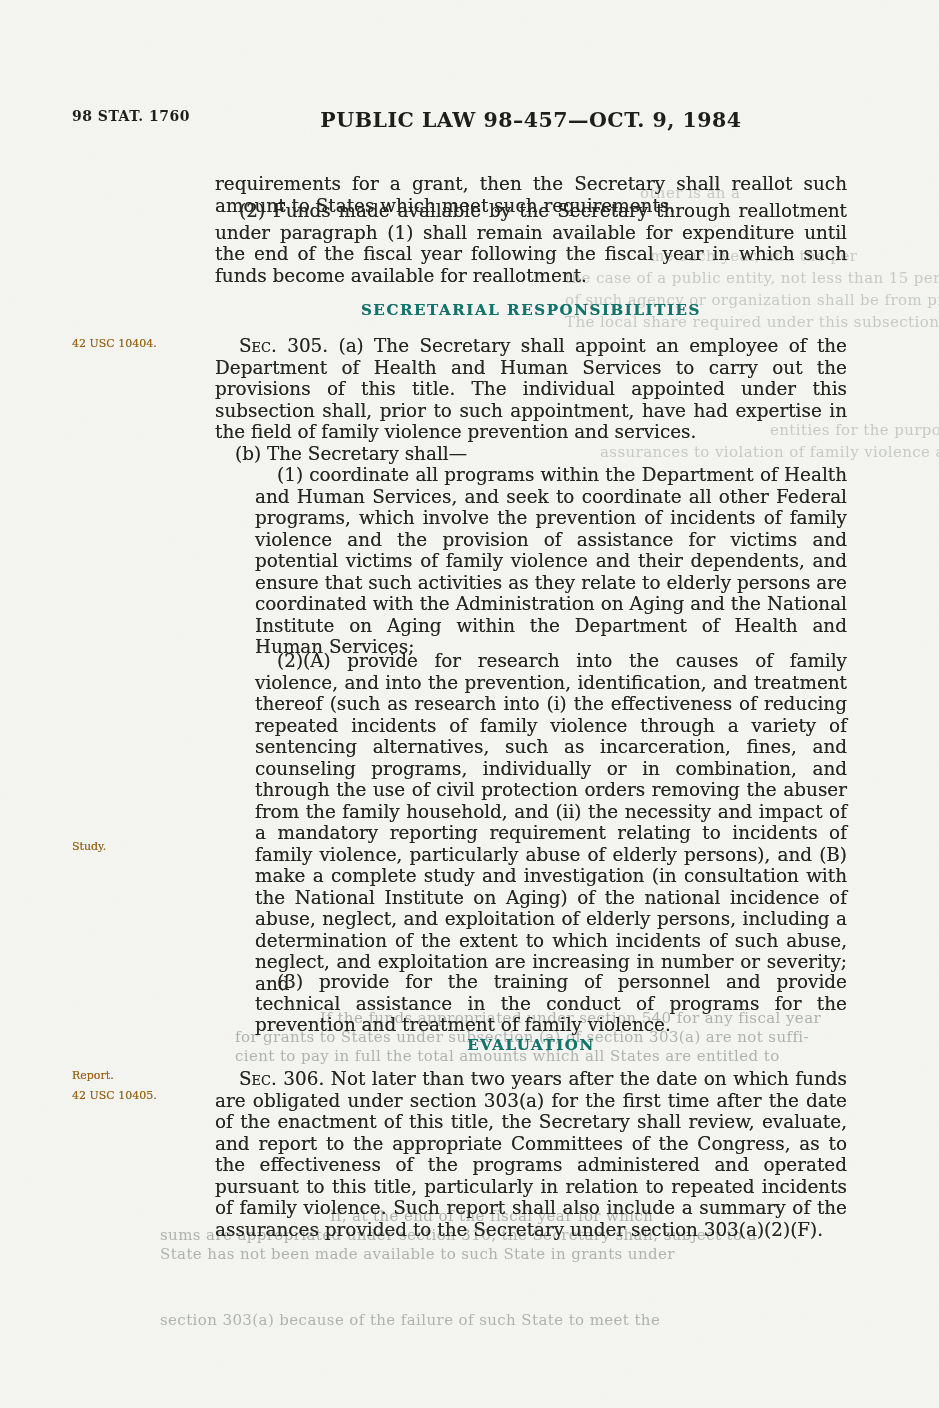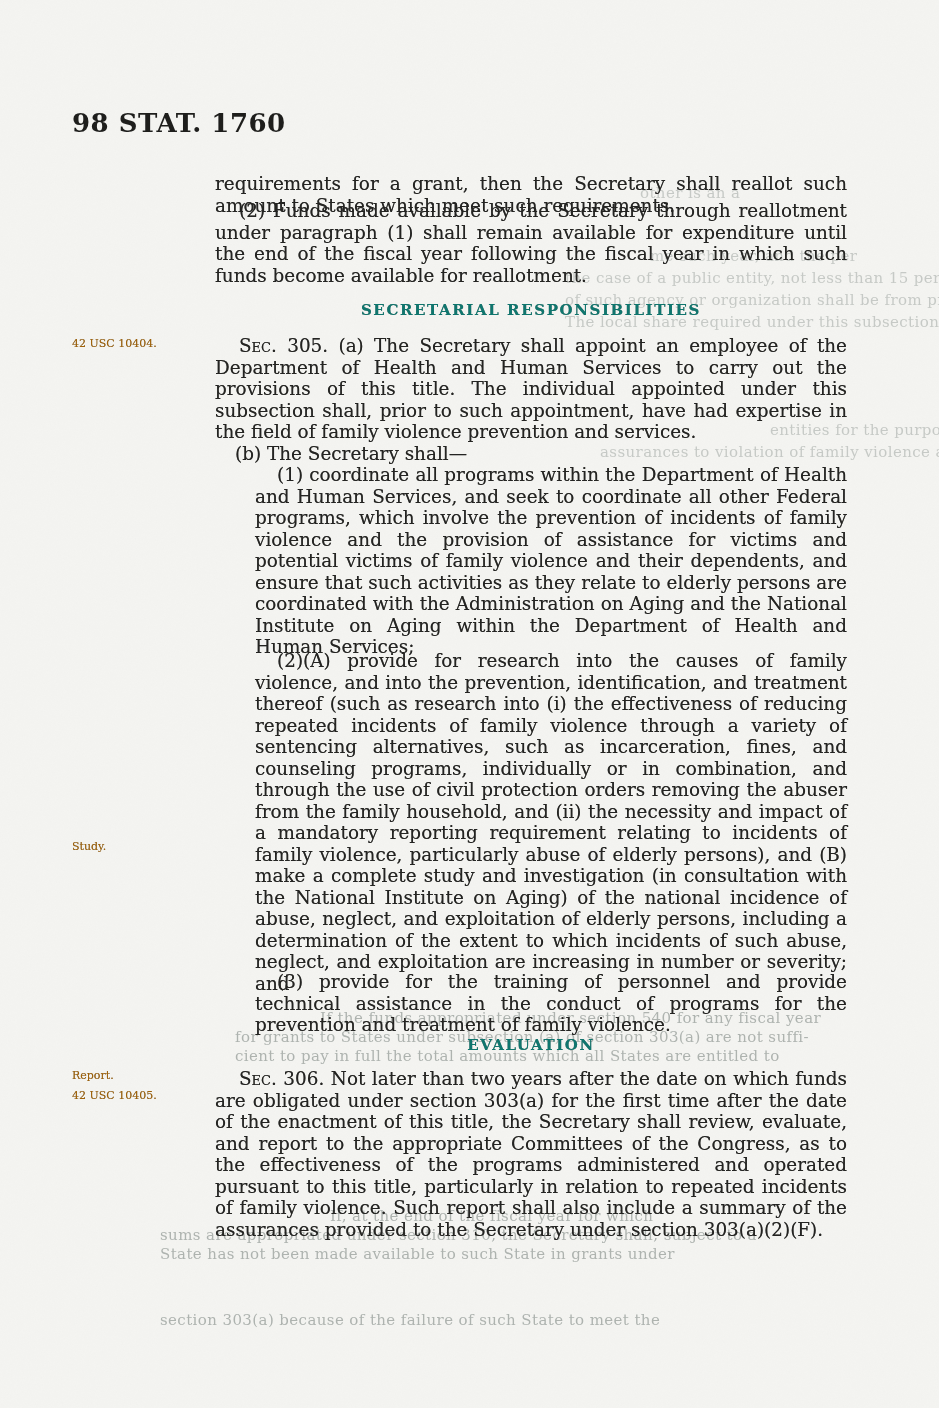--- a/index.html
+++ b/index.html
@@ -8,21 +8,21 @@
     width:939px;height:1408px;
     background:#f4f4f1;
     overflow:hidden;
     font-family:"DejaVu Serif", serif;
     color:#242422;
   }
   .noise{position:absolute;left:0;top:0;width:939px;height:1408px;pointer-events:none;opacity:.55;}
   
   .stat-number{
     position:absolute;left:72px;top:108px;
-    font-size:26px;font-weight:bold;letter-spacing:.5px;color:#1e1e1c;
+    font-size:14px;font-weight:bold;letter-spacing:.5px;color:#1e1e1c;
   }
   .law-header{
     position:absolute;left:215px;top:108px;width:632px;
     text-align:center;font-size:20.5px;font-weight:bold;letter-spacing:.5px;color:#1e1e1c;
   }
   
   .col{position:absolute;left:215px;width:632px;}
   .bodytext{
     font-size:18.4px;line-height:21.5px;
     text-align:justify;
@@ -83,20 +83,21 @@
   <div class="ghost dk" style="left:320px;top:1008px;">If the funds appropriated under section 540 for any fiscal year</div>
   <div class="ghost dk" style="left:235px;top:1027px;">for grants to States under subsection (a) of section 303(a) are not suffi-</div>
   <div class="ghost dk" style="left:330px;top:1206px;">If, at the end of the fiscal year for which</div>
 
   <div class="ghost dk" style="left:235px;top:1046px;">cient to pay in full the total amounts which all States are entitled to</div>
   <div class="ghost dk" style="left:160px;top:1225px;">sums are appropriated under section 310, the Secretary shall, subject to a</div>
   <div class="ghost dk" style="left:160px;top:1244px;">State has not been made available to such State in grants under</div>
   <div class="ghost dk" style="left:160px;top:1263px;margin-top:47px;">section 303(a) because of the failure of such State to meet the</div>
 
   <div class="stat-number">98 STAT. 1760</div>
+  <div class="law-header">PUBLIC LAW 98–457—OCT. 9, 1984</div>
 
   <div class="margin-note" style="top:337px;">42 USC 10404.</div>
   <div class="margin-note" style="top:840px;">Study.</div>
   <div class="margin-note" style="top:1069px;">Report.</div>
   <div class="margin-note" style="top:1089px;">42 USC 10405.</div>
 
   <div class="col bodytext" style="top:157px;margin-top:16px;">requirements for a grant, then the Secretary shall reallot such amount to States which meet such requirements.</div>
 
   <div class="col bodytext indent" style="top:200px;">(2) Funds made available by the Secretary through reallotment under paragraph (1) shall remain available for expenditure until the end of the fiscal year following the fiscal year in which such funds become available for reallotment.</div>
 

